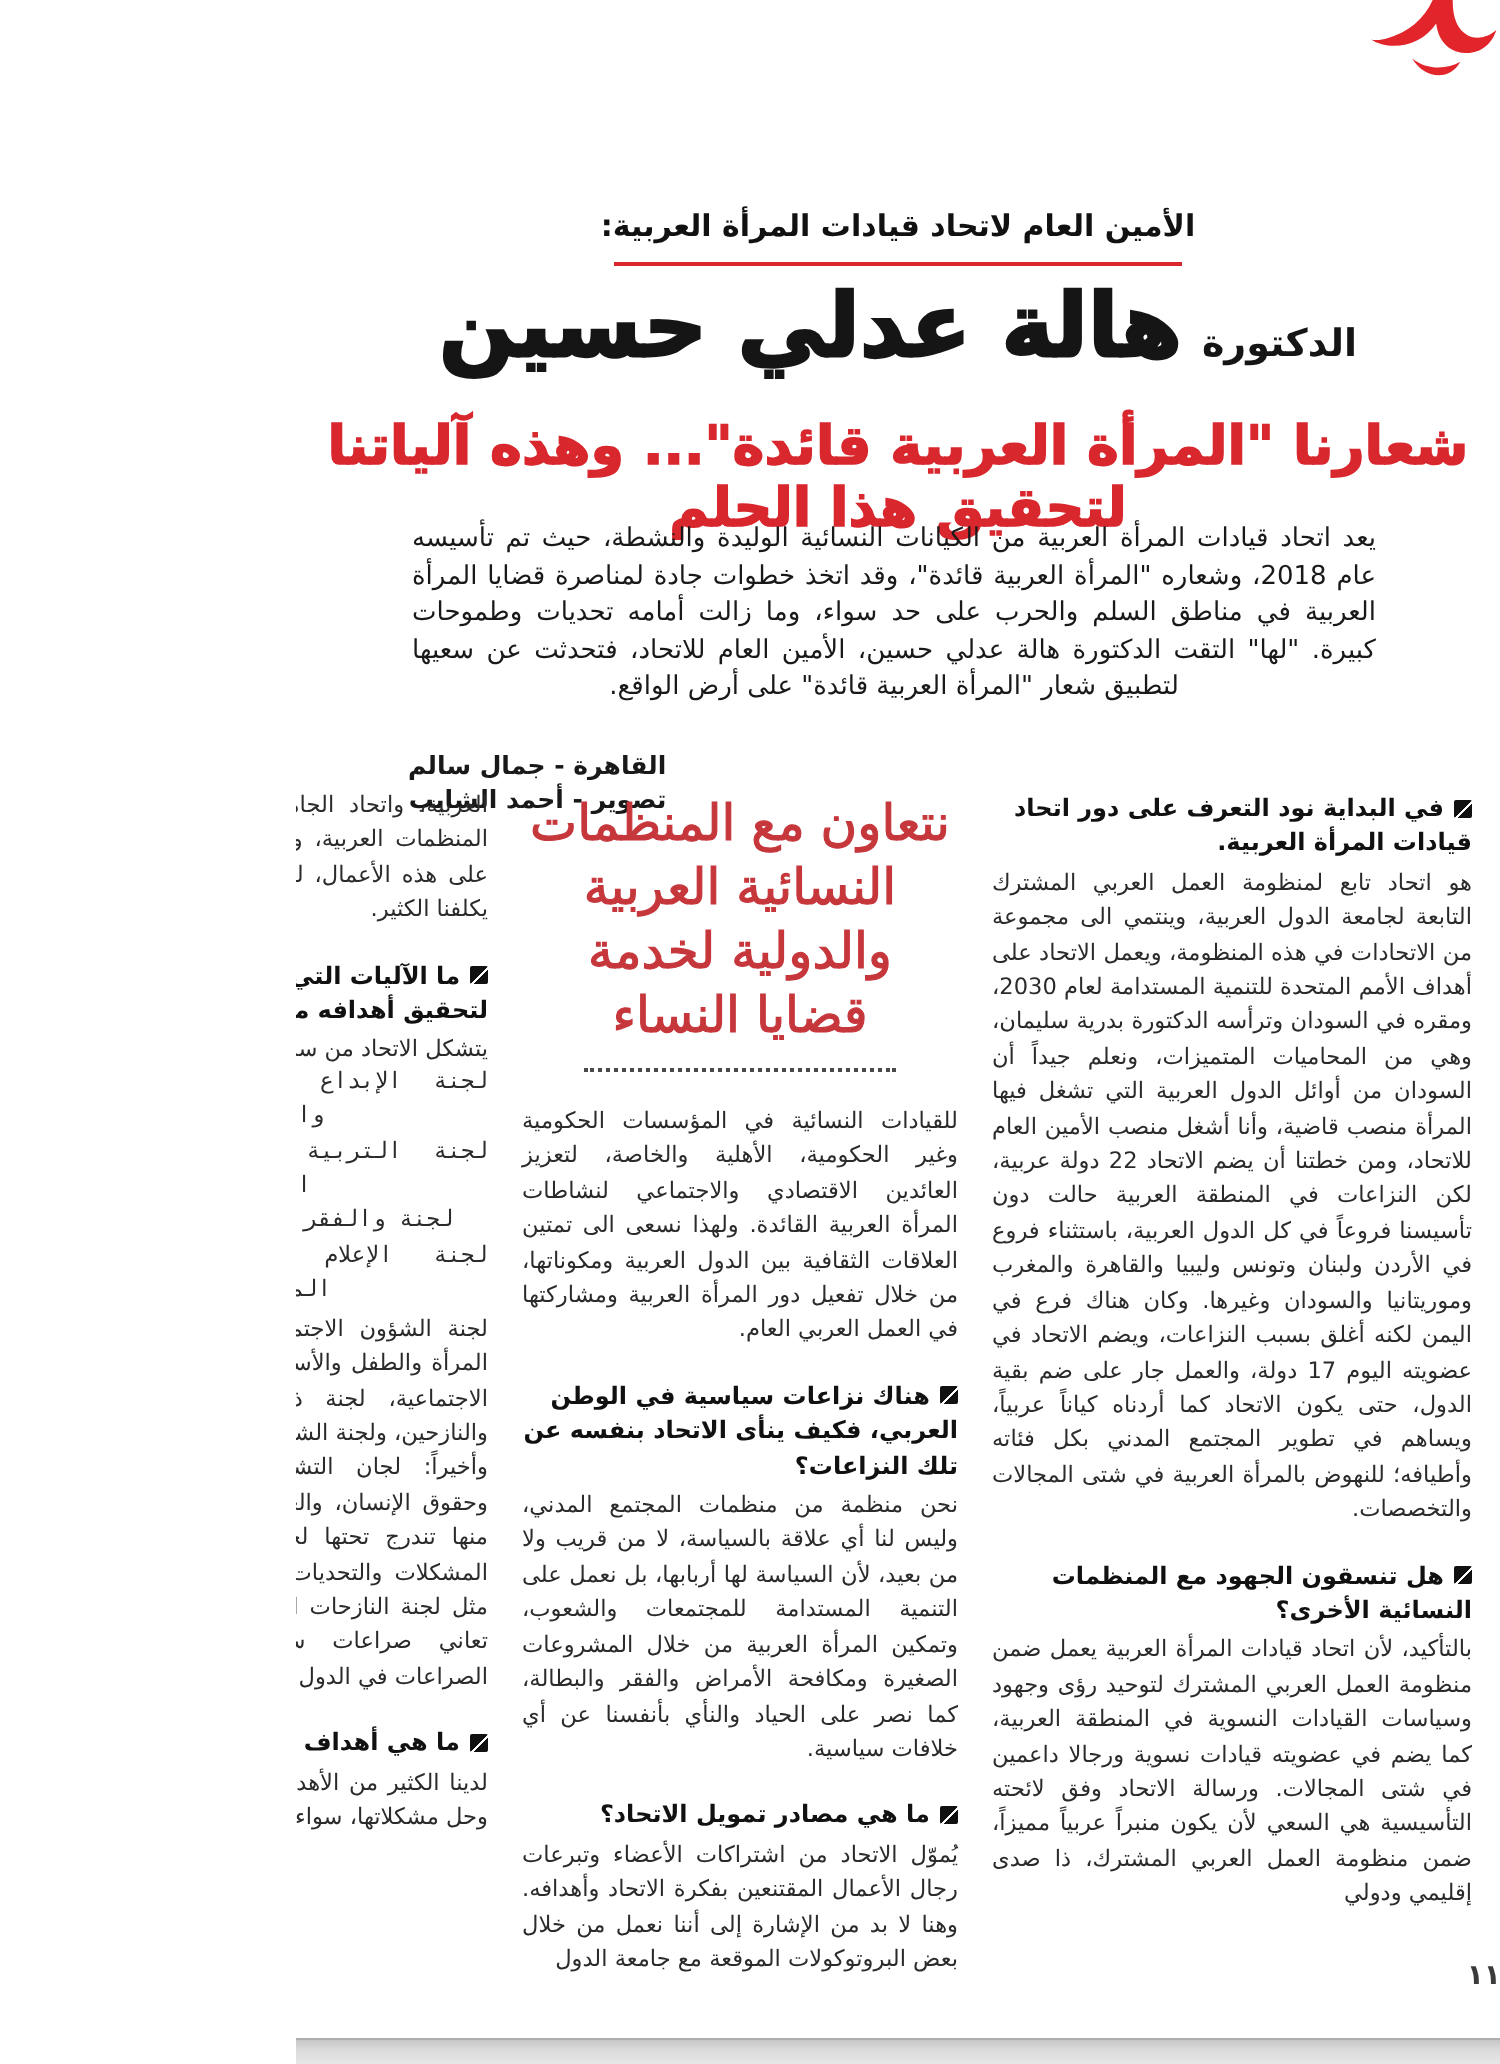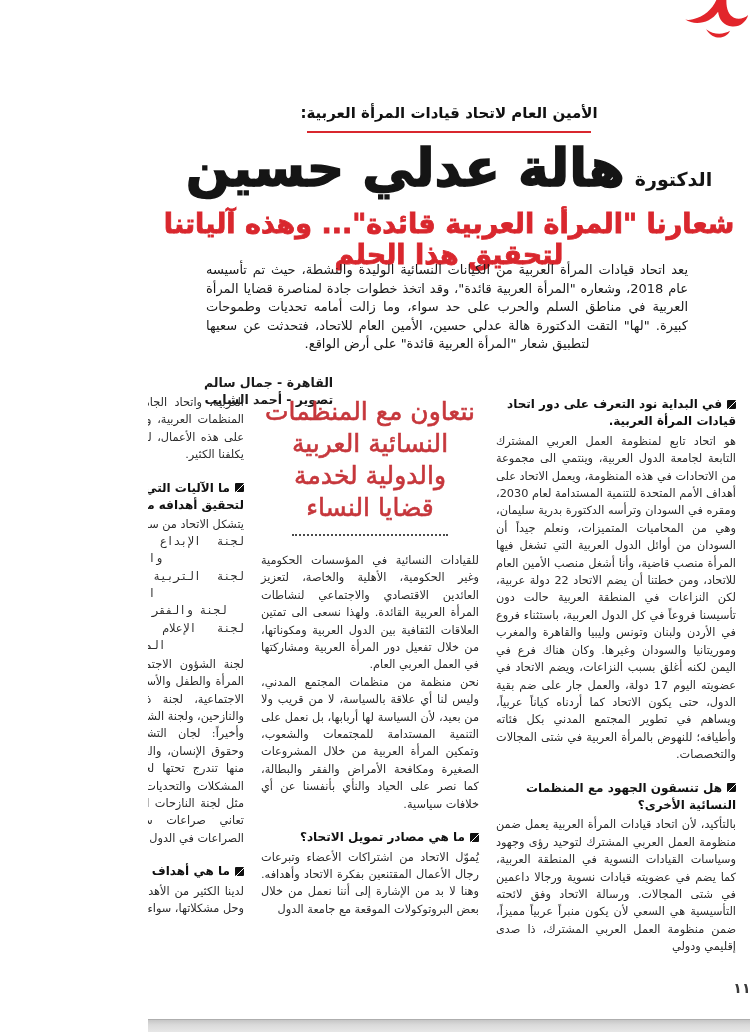--- a/index.html
+++ b/index.html
@@ -62,21 +62,21 @@
     align-items:baseline;
     gap:10px;
     white-space:nowrap;
   }
   .title-prefix{
     font-size:19px;
     font-weight:bold;
     color:#151515;
   }
   .title-name{
-    font-size:52px;
+    font-size:44px;
     font-weight:bold;
     color:#151515;
     -webkit-text-stroke:1.5px #151515;
     letter-spacing:0;
   }
   .subtitle{
     position:absolute;
     top:208px;
     left:0;right:0;
     text-align:center;
@@ -228,20 +228,23 @@
       <div class="question">
         <span class="q-bullet"></span><span>هل تنسقون الجهود مع المنظمات النسائية الأخرى؟</span>
       </div>
       <div class="para">بالتأكيد، لأن اتحاد قيادات المرأة العربية يعمل ضمن منظومة العمل العربي المشترك لتوحيد رؤى وجهود وسياسات القيادات النسوية في المنطقة العربية، كما يضم في عضويته قيادات نسوية ورجالا داعمين في شتى المجالات. ورسالة الاتحاد وفق لائحته التأسيسية هي السعي لأن يكون منبراً عربياً مميزاً، ضمن منظومة العمل العربي المشترك، ذا صدى إقليمي ودولي</div>
     </div>
 
     <div class="col col-middle">
       <div class="pull-quote">نتعاون مع المنظمات النسائية العربية والدولية لخدمة قضايا النساء</div>
       <div class="quote-rule"></div>
       <div class="para">للقيادات النسائية في المؤسسات الحكومية وغير الحكومية، الأهلية والخاصة، لتعزيز العائدين الاقتصادي والاجتماعي لنشاطات المرأة العربية القائدة. ولهذا نسعى الى تمتين العلاقات الثقافية بين الدول العربية ومكوناتها، من خلال تفعيل دور المرأة العربية ومشاركتها في العمل العربي العام.</div>
+      <div class="question">
+        <span class="q-bullet"></span><span>هناك نزاعات سياسية في الوطن العربي، فكيف ينأى الاتحاد بنفسه عن تلك النزاعات؟</span>
+      </div>
       <div class="para">نحن منظمة من منظمات المجتمع المدني، وليس لنا أي علاقة بالسياسة، لا من قريب ولا من بعيد، لأن السياسة لها أربابها، بل نعمل على التنمية المستدامة للمجتمعات والشعوب، وتمكين المرأة العربية من خلال المشروعات الصغيرة ومكافحة الأمراض والفقر والبطالة، كما نصر على الحياد والنأي بأنفسنا عن أي خلافات سياسية.</div>
       <div class="question">
         <span class="q-bullet"></span><span>ما هي مصادر تمويل الاتحاد؟</span>
       </div>
       <div class="para">يُموّل الاتحاد من اشتراكات الأعضاء وتبرعات رجال الأعمال المقتنعين بفكرة الاتحاد وأهدافه. وهنا لا بد من الإشارة إلى أننا نعمل من خلال بعض البروتوكولات الموقعة مع جامعة الدول</div>
     </div>
 
     <div class="col col-left">
       <div class="para">العربية، واتحاد الجامعات العربية وغيرها من المنظمات العربية، ولهذا نضطر للإنفاق بكثرة على هذه الأعمال، لكن التعاون في ما بيننا لا يكلفنا الكثير.</div>
       <div class="question">

